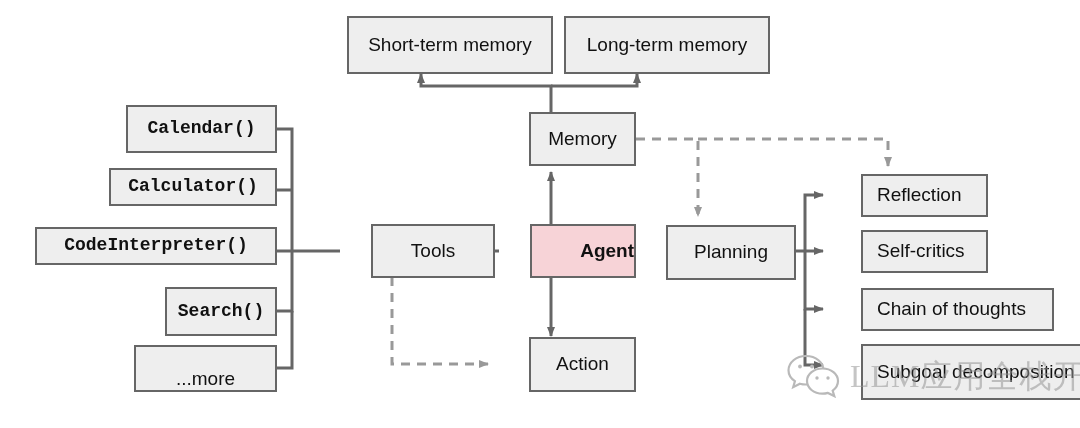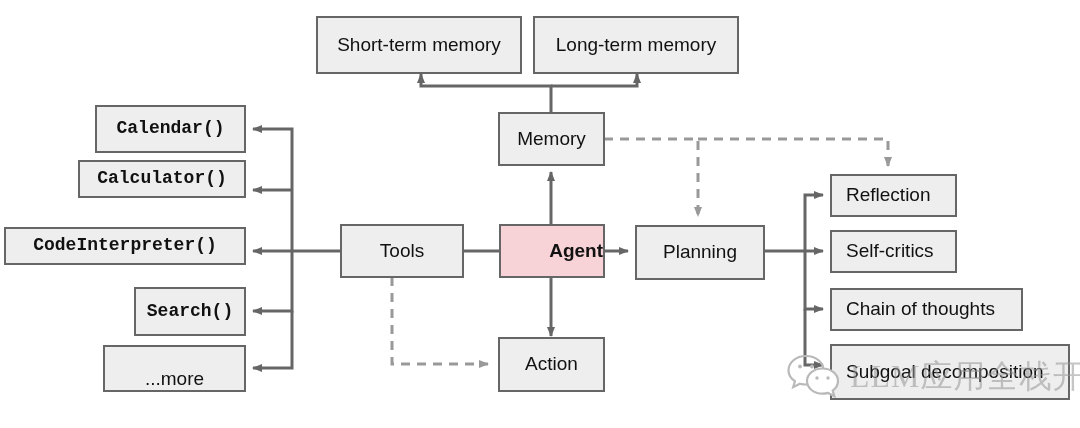--- a/index.html
+++ b/index.html
@@ -30,20 +30,21 @@
     position: absolute;
     box-sizing: border-box;
     background: #eeeeee;
     border: 2px solid #666666;
     display: flex;
     align-items: center;
     color: #111111;
     font-size: 19px;
     line-height: 1.1;
     white-space: nowrap;
+    margin-left: 31px;
   }
   .node.center { justify-content: center; }
   .node.left   { justify-content: flex-start; padding-left: 14px; }
   .node.mono {
     font-family: "Liberation Mono", "DejaVu Sans Mono", monospace;
     font-weight: bold;
     font-size: 18px;
     justify-content: center;
   }
   .node.agent {
@@ -141,21 +142,21 @@
   </div>
 
   <div class="node mono" style="left:95px;top:105px;width:151px;height:48px;">
     <span>Calendar()</span>
   </div>
 
   <div class="node center" style="left:635px;top:225px;width:130px;height:55px;">
     <span>Planning</span>
   </div>
 
-  <div class="node mono" style="left:78px;top:160px;width:168px;height:38px;">
+  <div class="node mono" style="left:78px;top:168px;width:168px;height:38px;">
     <span>Calculator()</span>
   </div>
 
   <div class="node mono" style="left:4px;top:227px;width:242px;height:38px;">
     <span>CodeInterpreter()</span>
   </div>
 
   <div class="node mono" style="left:134px;top:287px;width:112px;height:49px;text-align:right;">
     <span>Search()</span>
   </div>

